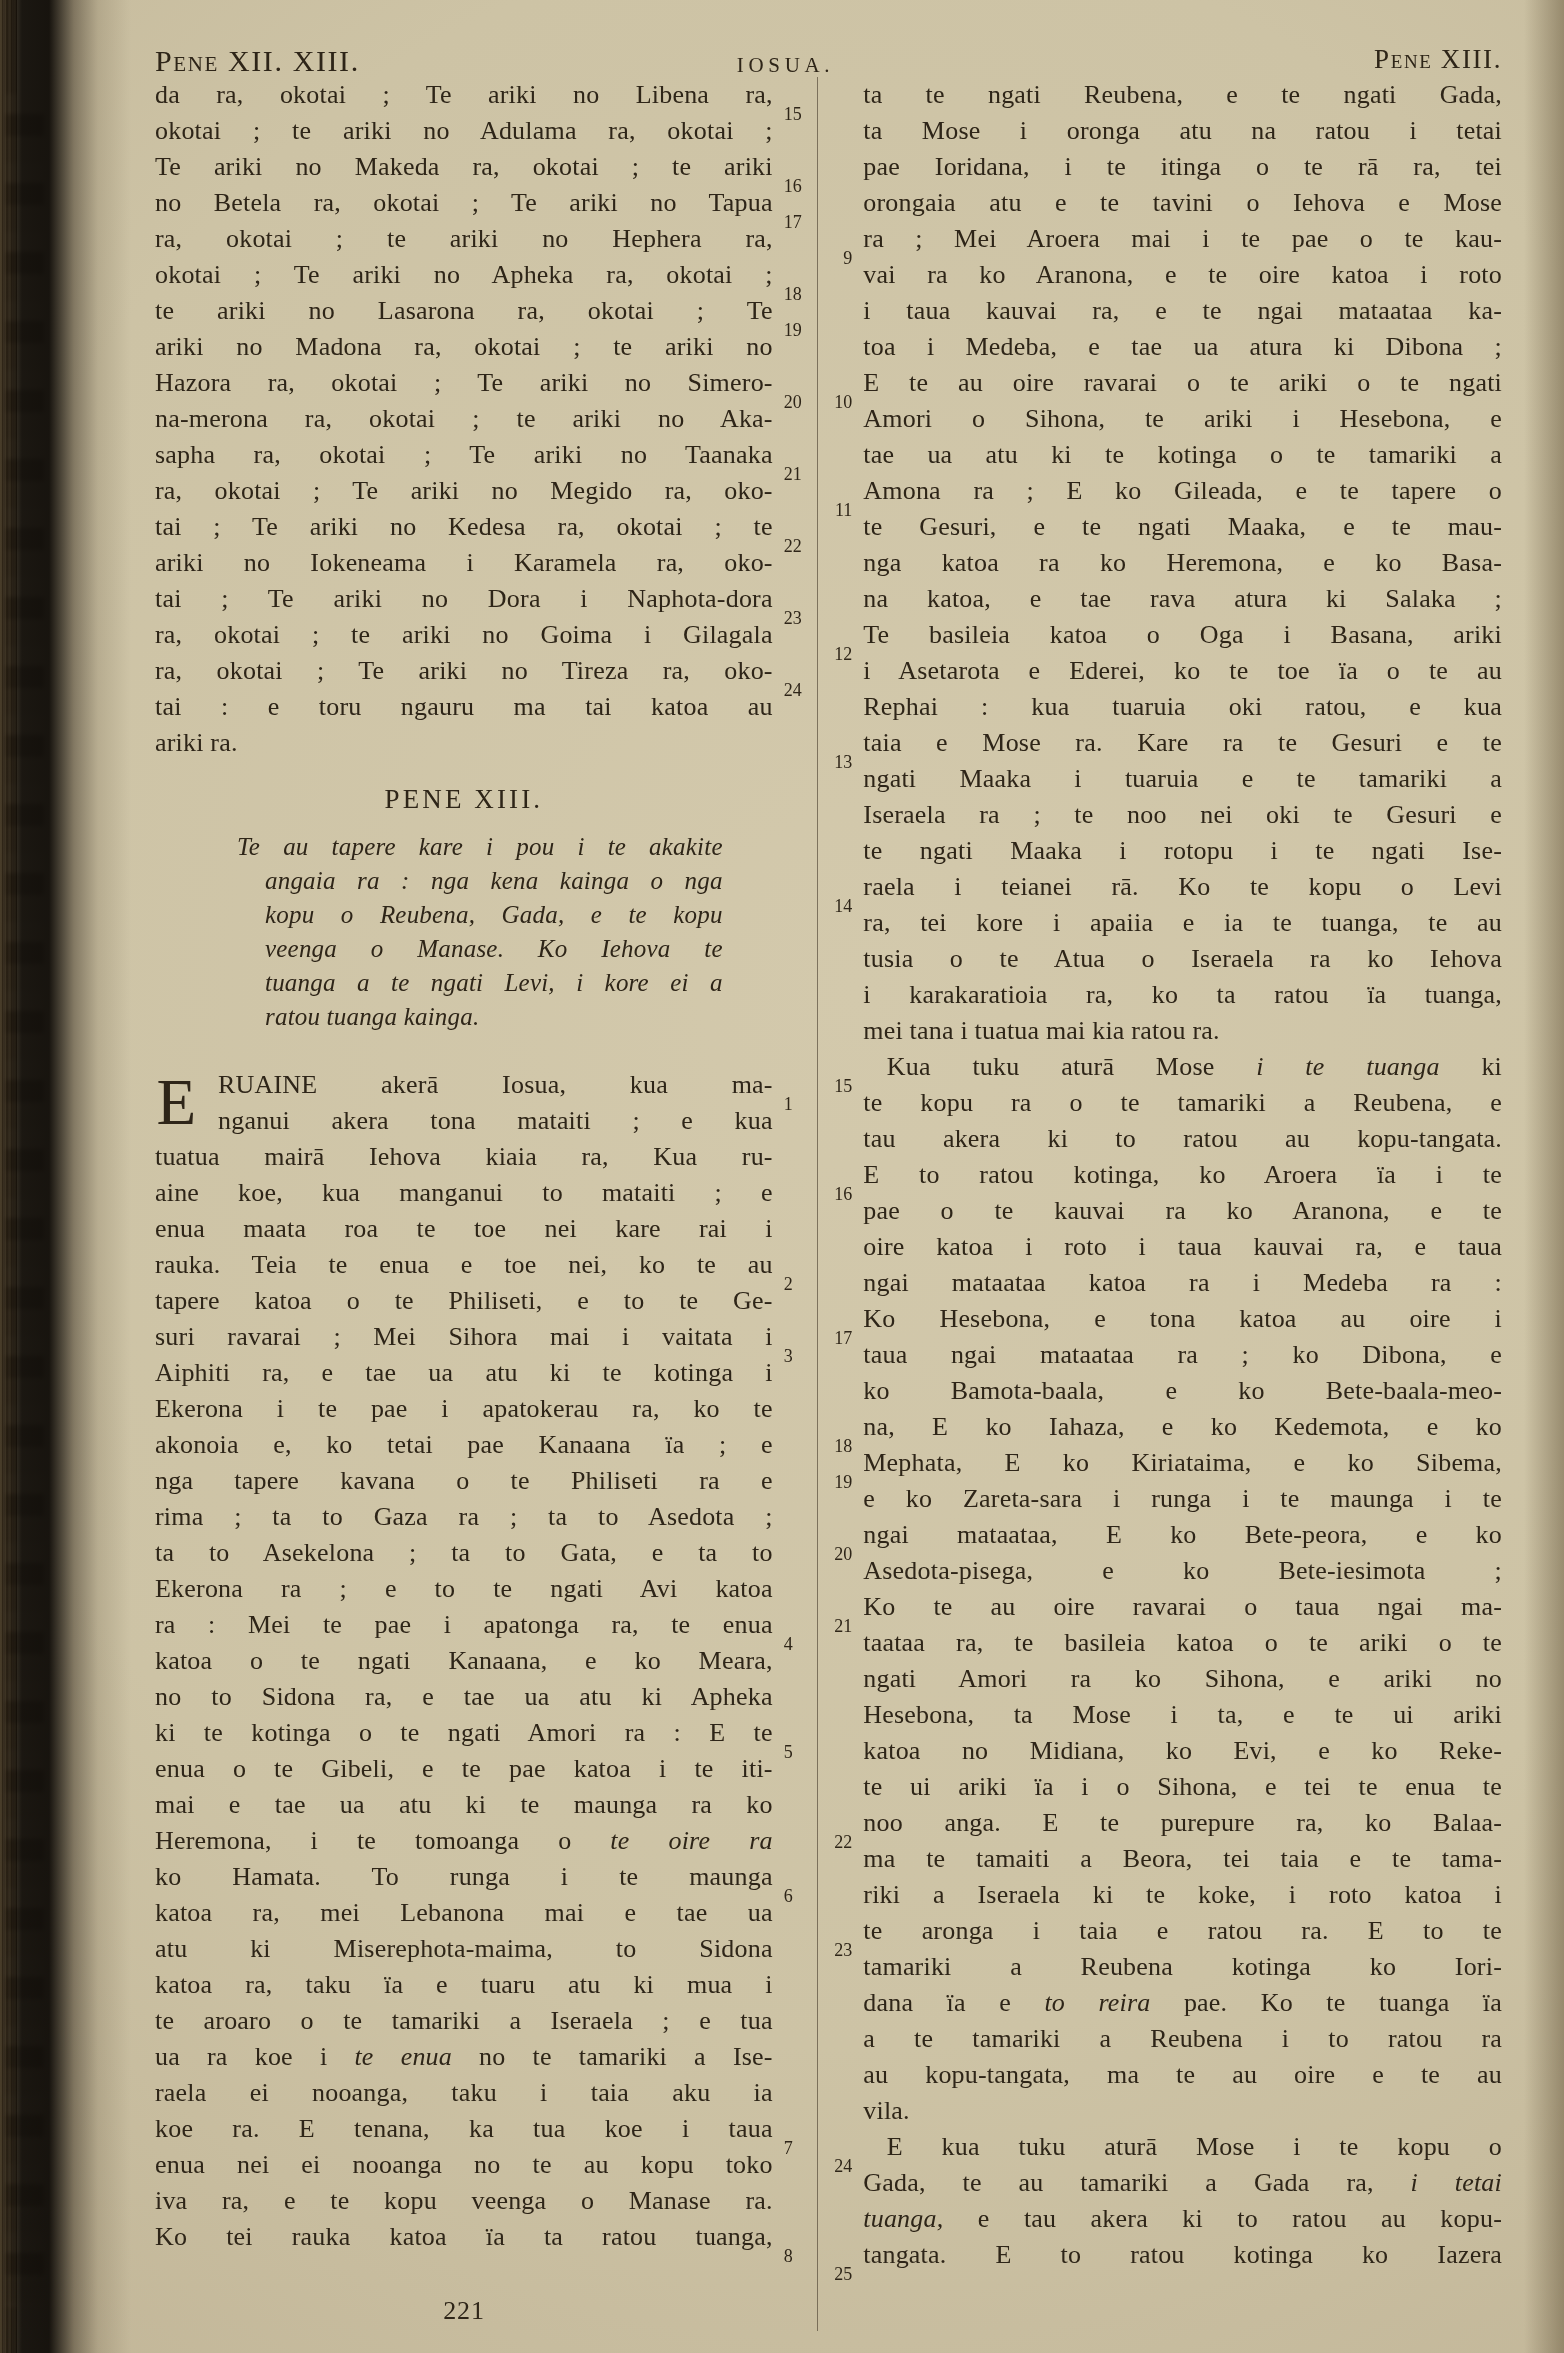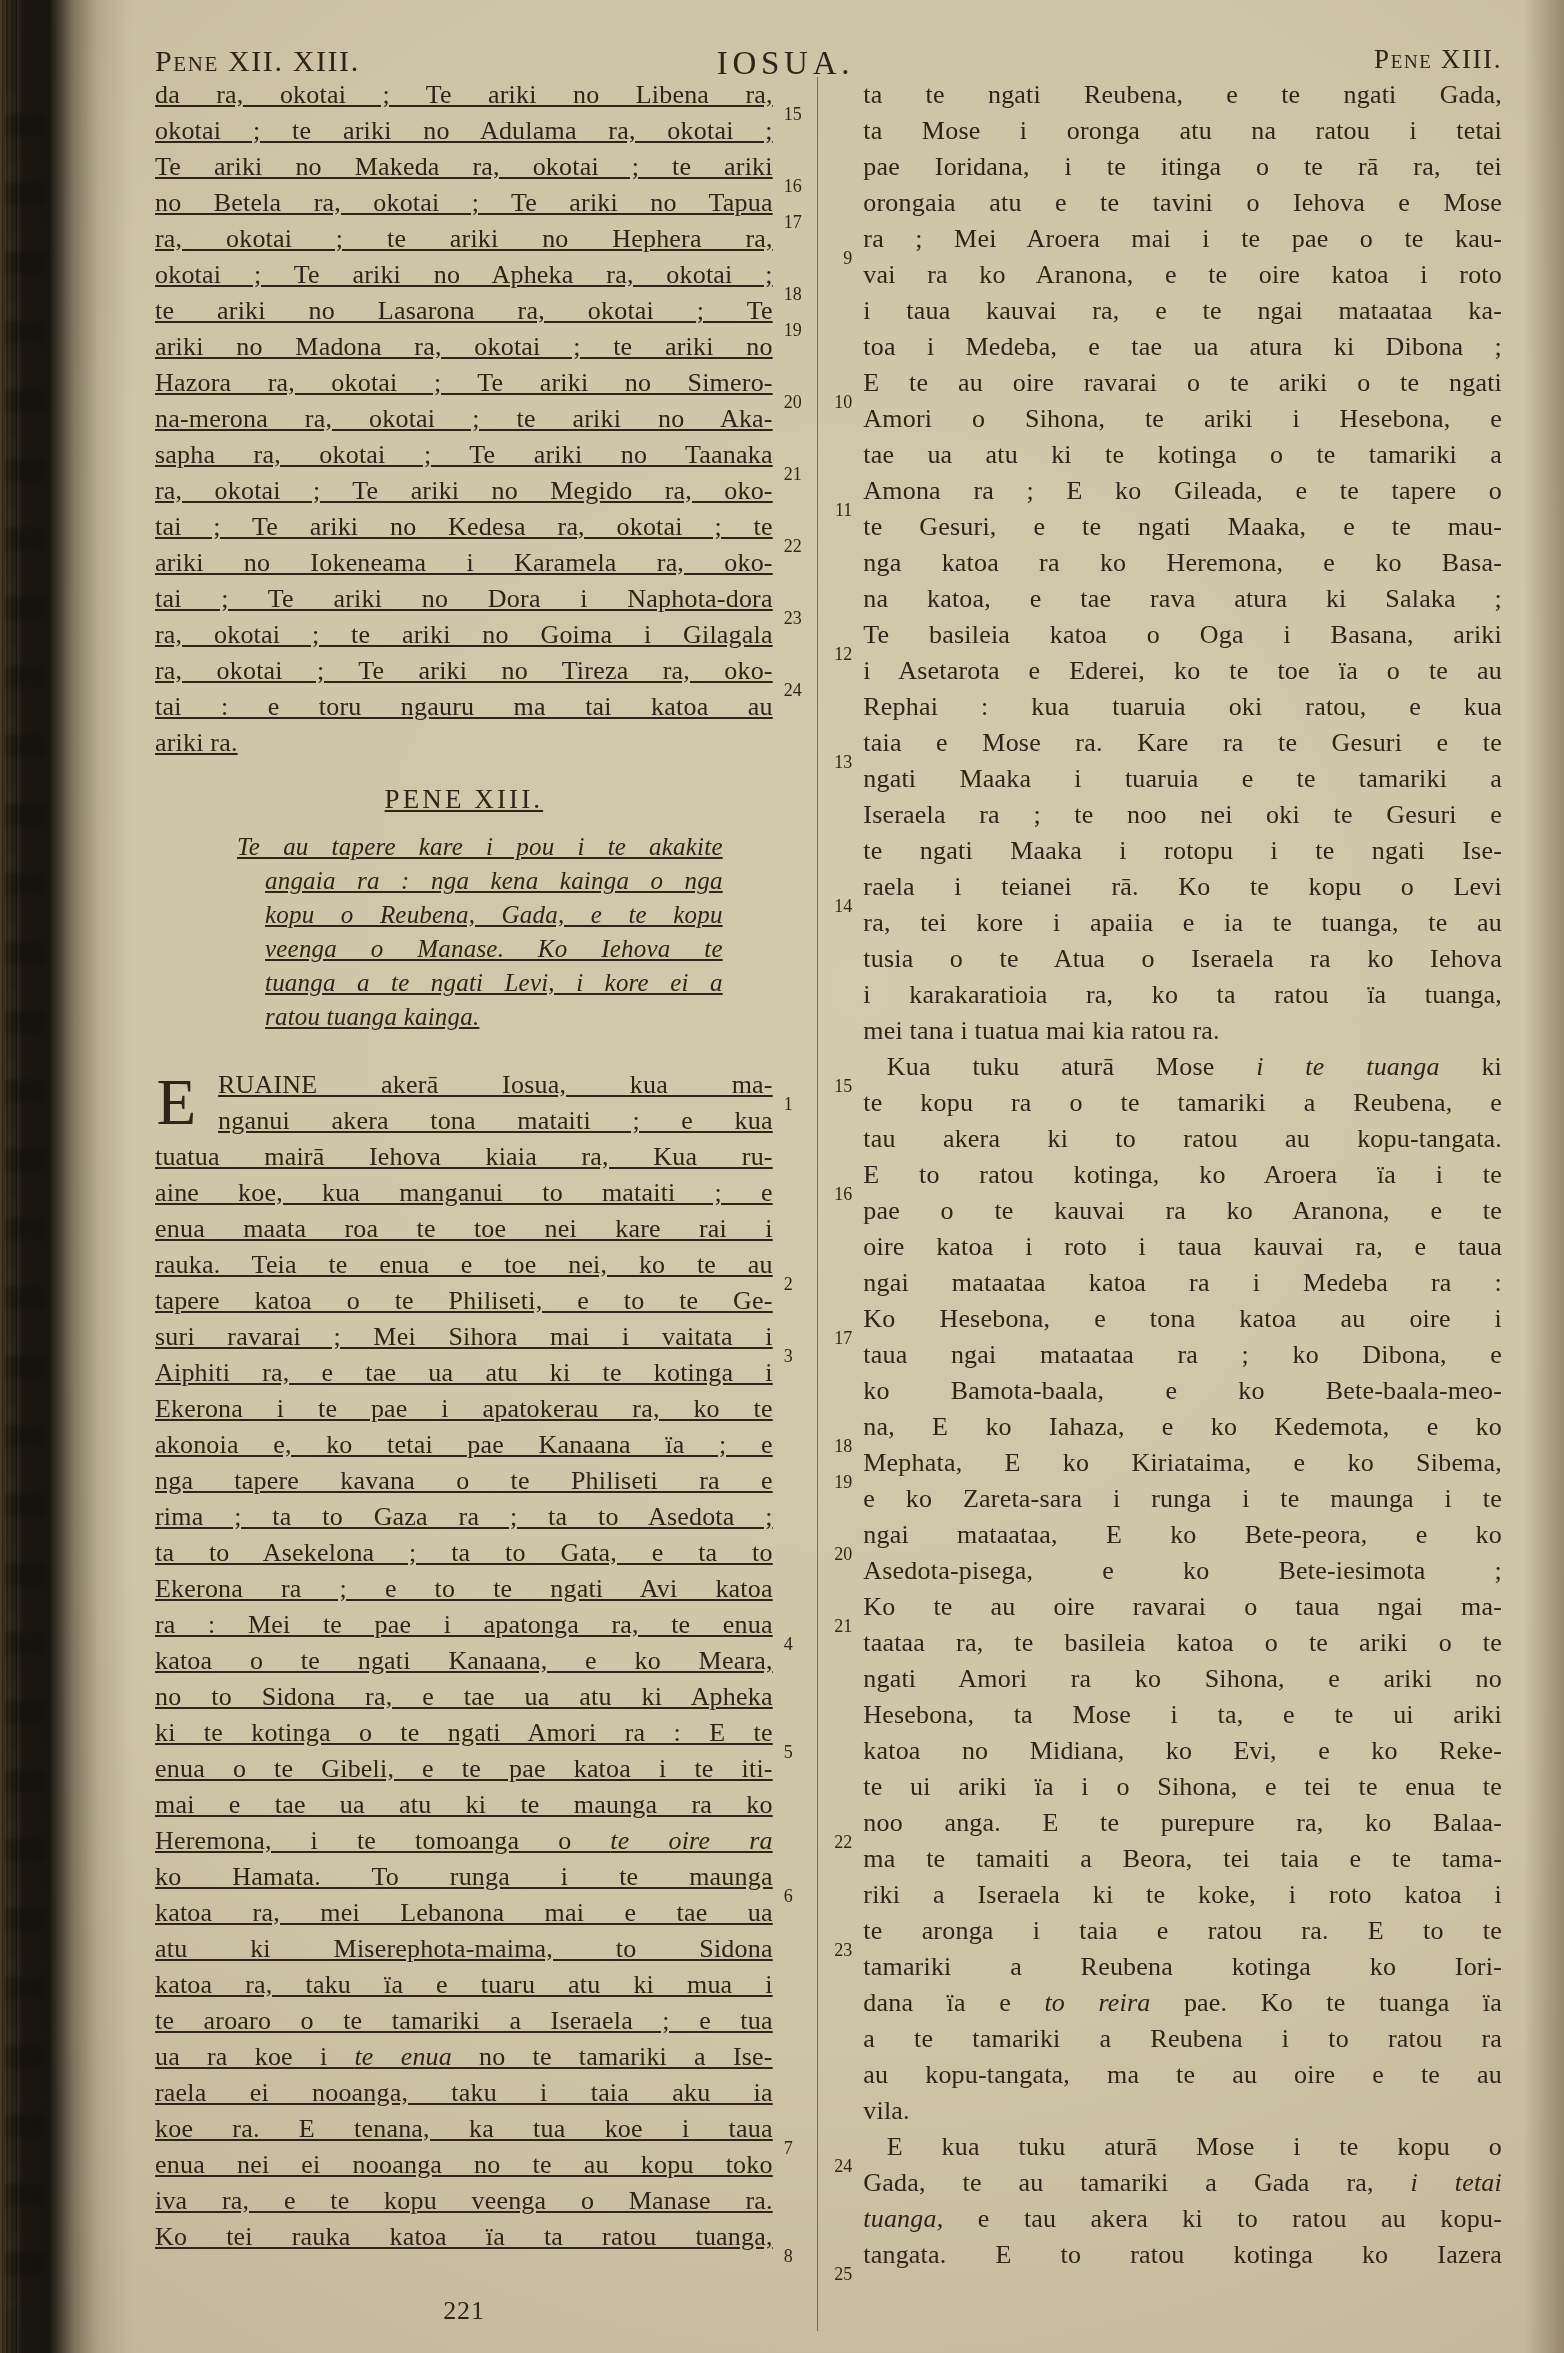--- a/index.html
+++ b/index.html
@@ -45,36 +45,36 @@
     background: linear-gradient(270deg, rgba(97,82,55,0.5), rgba(97,82,55,0));
   }
 
   
   .running-header { position:absolute; top:41px; left:155px; width:1347px; height:34px; }
   .rh-left {
     position:absolute; left:0; top:3.1px;
     font-variant:small-caps; font-size:30px; letter-spacing:1.6px;
   }
   .rh-center {
-    position:absolute; left:0; right:86px; top:4px; text-align:center;
-    font-size:33px; letter-spacing:4.7px;
+    position:absolute; left:0; right:86px; top:12px; text-align:center;
+    font-size:21px; letter-spacing:4.7px;
   }
   .rh-right {
     position:absolute; right:0; top:3.1px;
     font-variant:small-caps; font-size:27px; letter-spacing:1.6px;
   }
 
   
   .columns {
     position:absolute; top:77px; left:155px; width:1347px;
     display:flex; align-items:stretch;
     font-size:26px;
   }
   .col { position:relative; }
-  .col-left  { width:618px; margin-right:44px;text-decoration:underline; }
+  .col-left  { width:618px; margin-right:44px; }
   .col-right { width:639px; margin-left:45px; }
   .divider { width:1.6px; background:var(--divider,#45392a); opacity:0.6; min-height:2254px; }
 
   .line {
     position:relative;
     height:36px; line-height:36px;
     text-align:justify; text-align-last:justify;
     letter-spacing:0.2px;
   }
   .line.end { text-align-last:left; }

